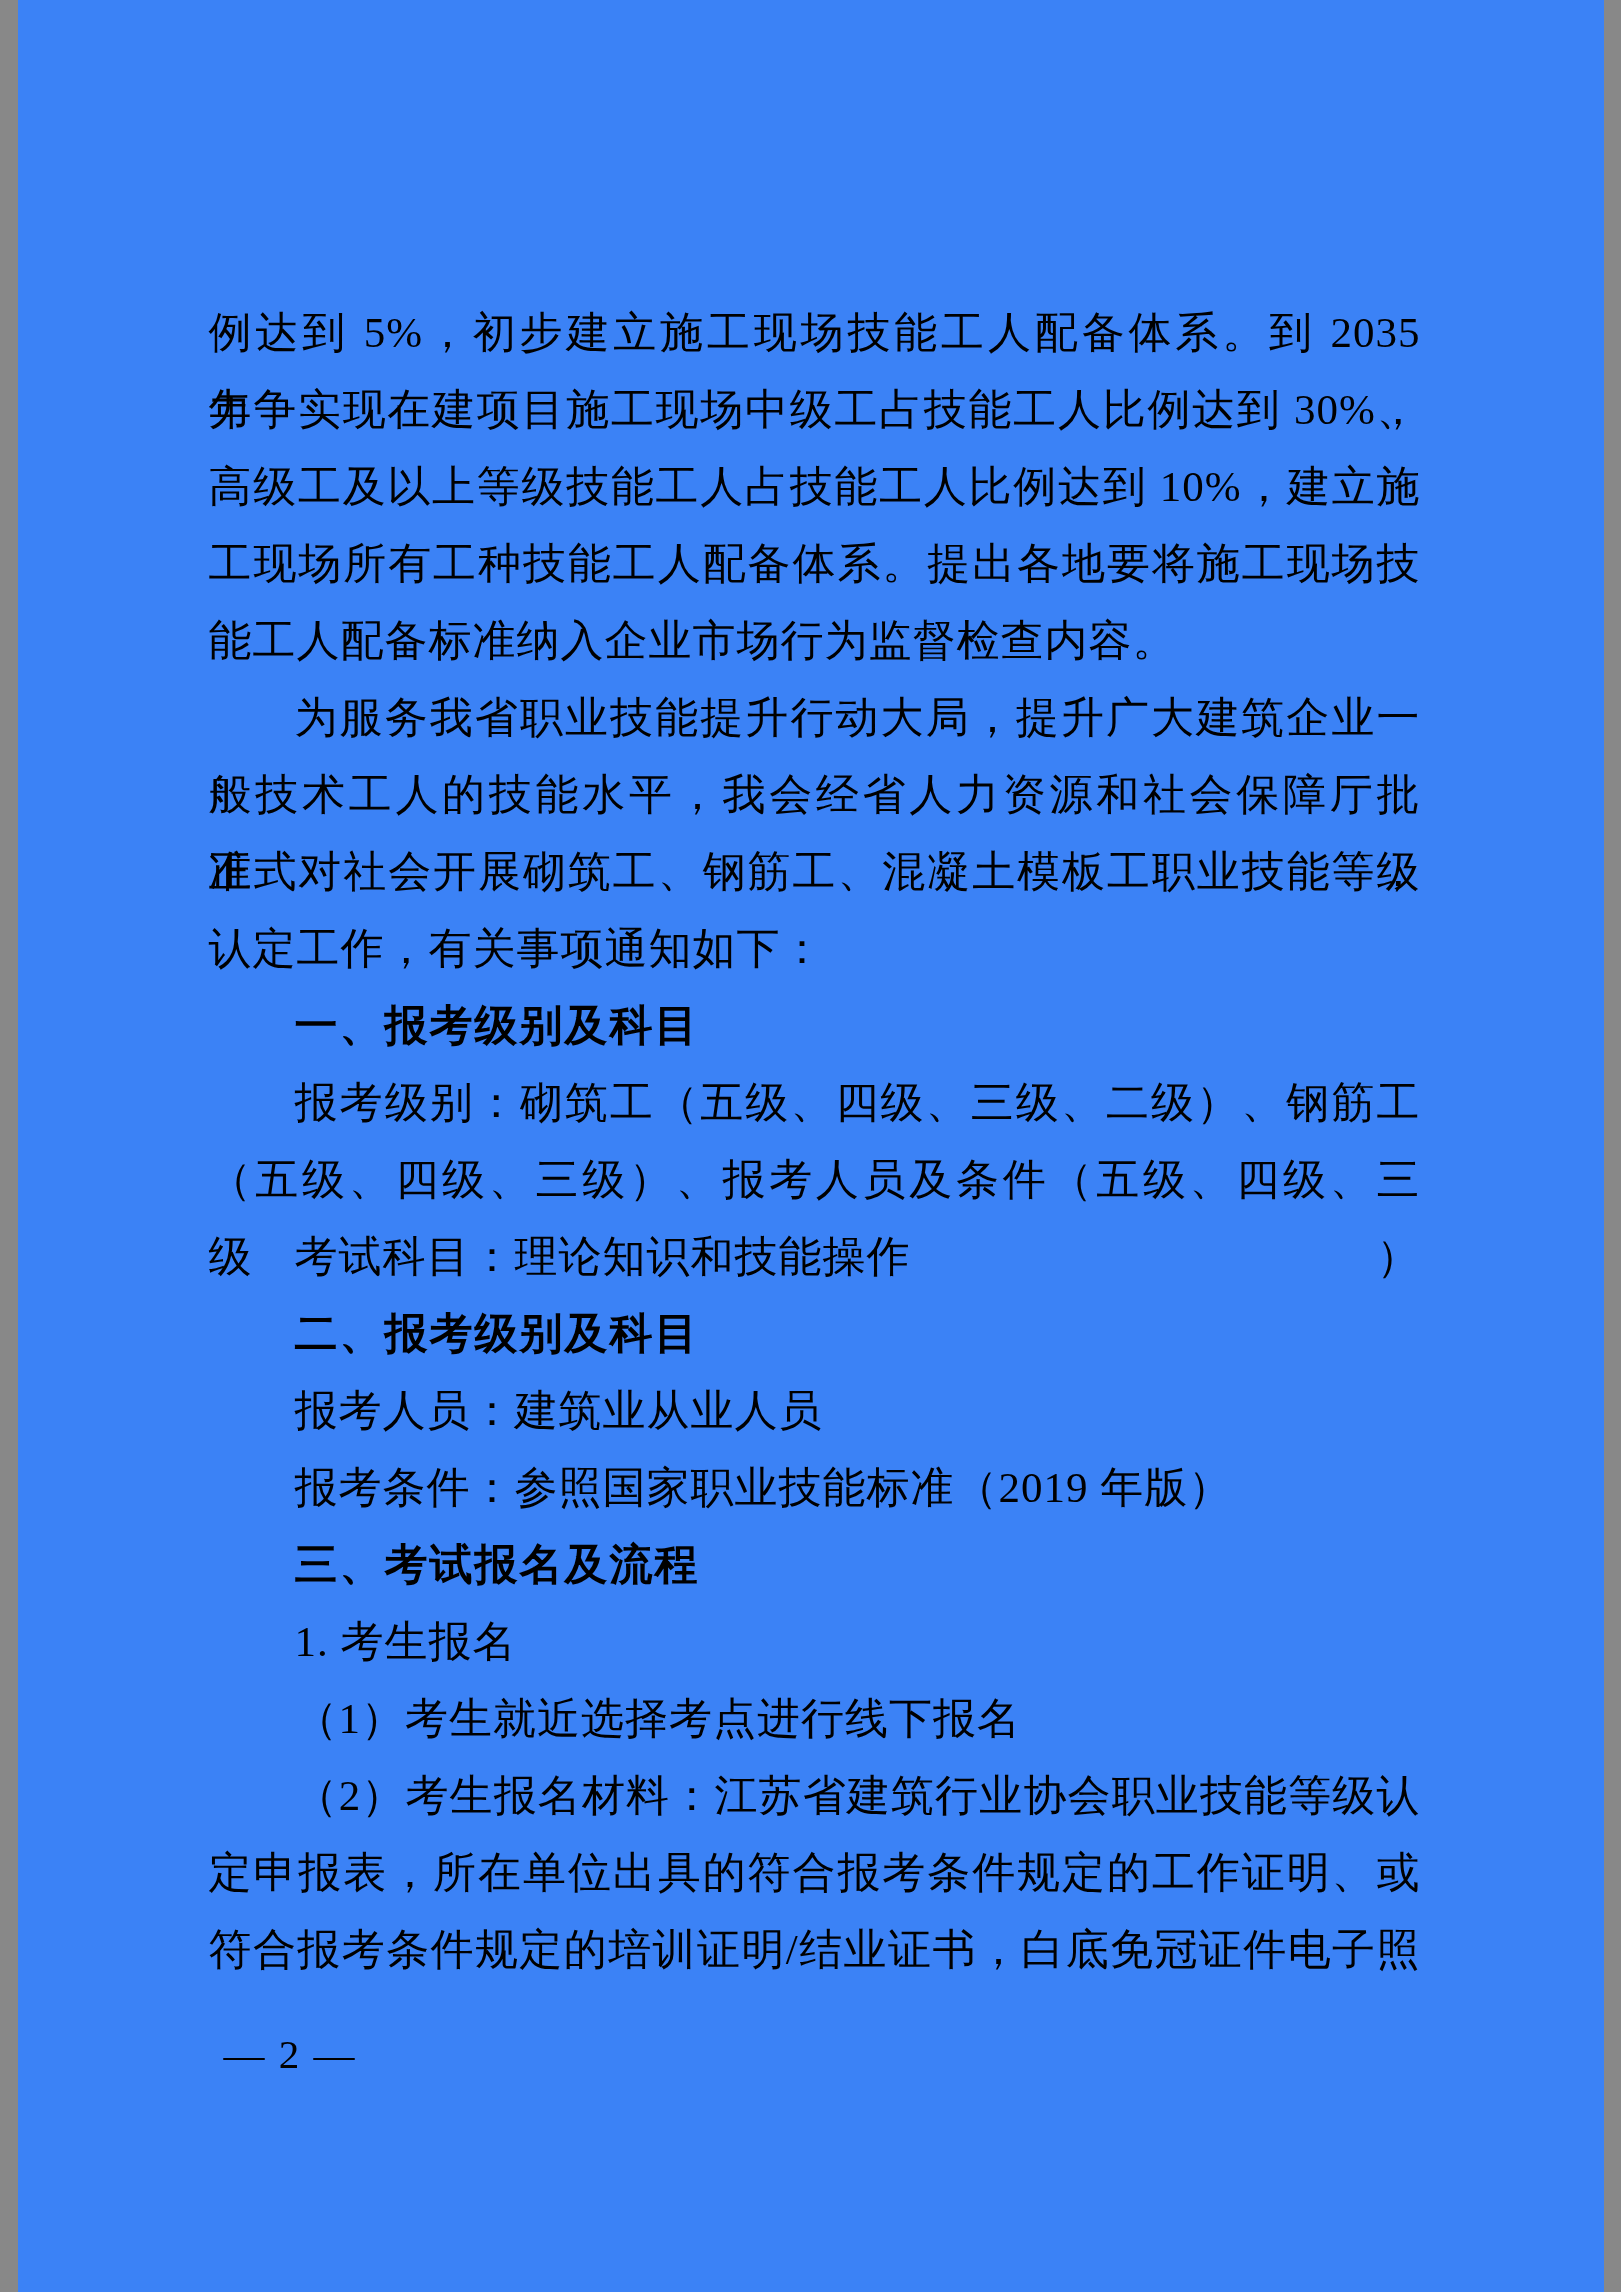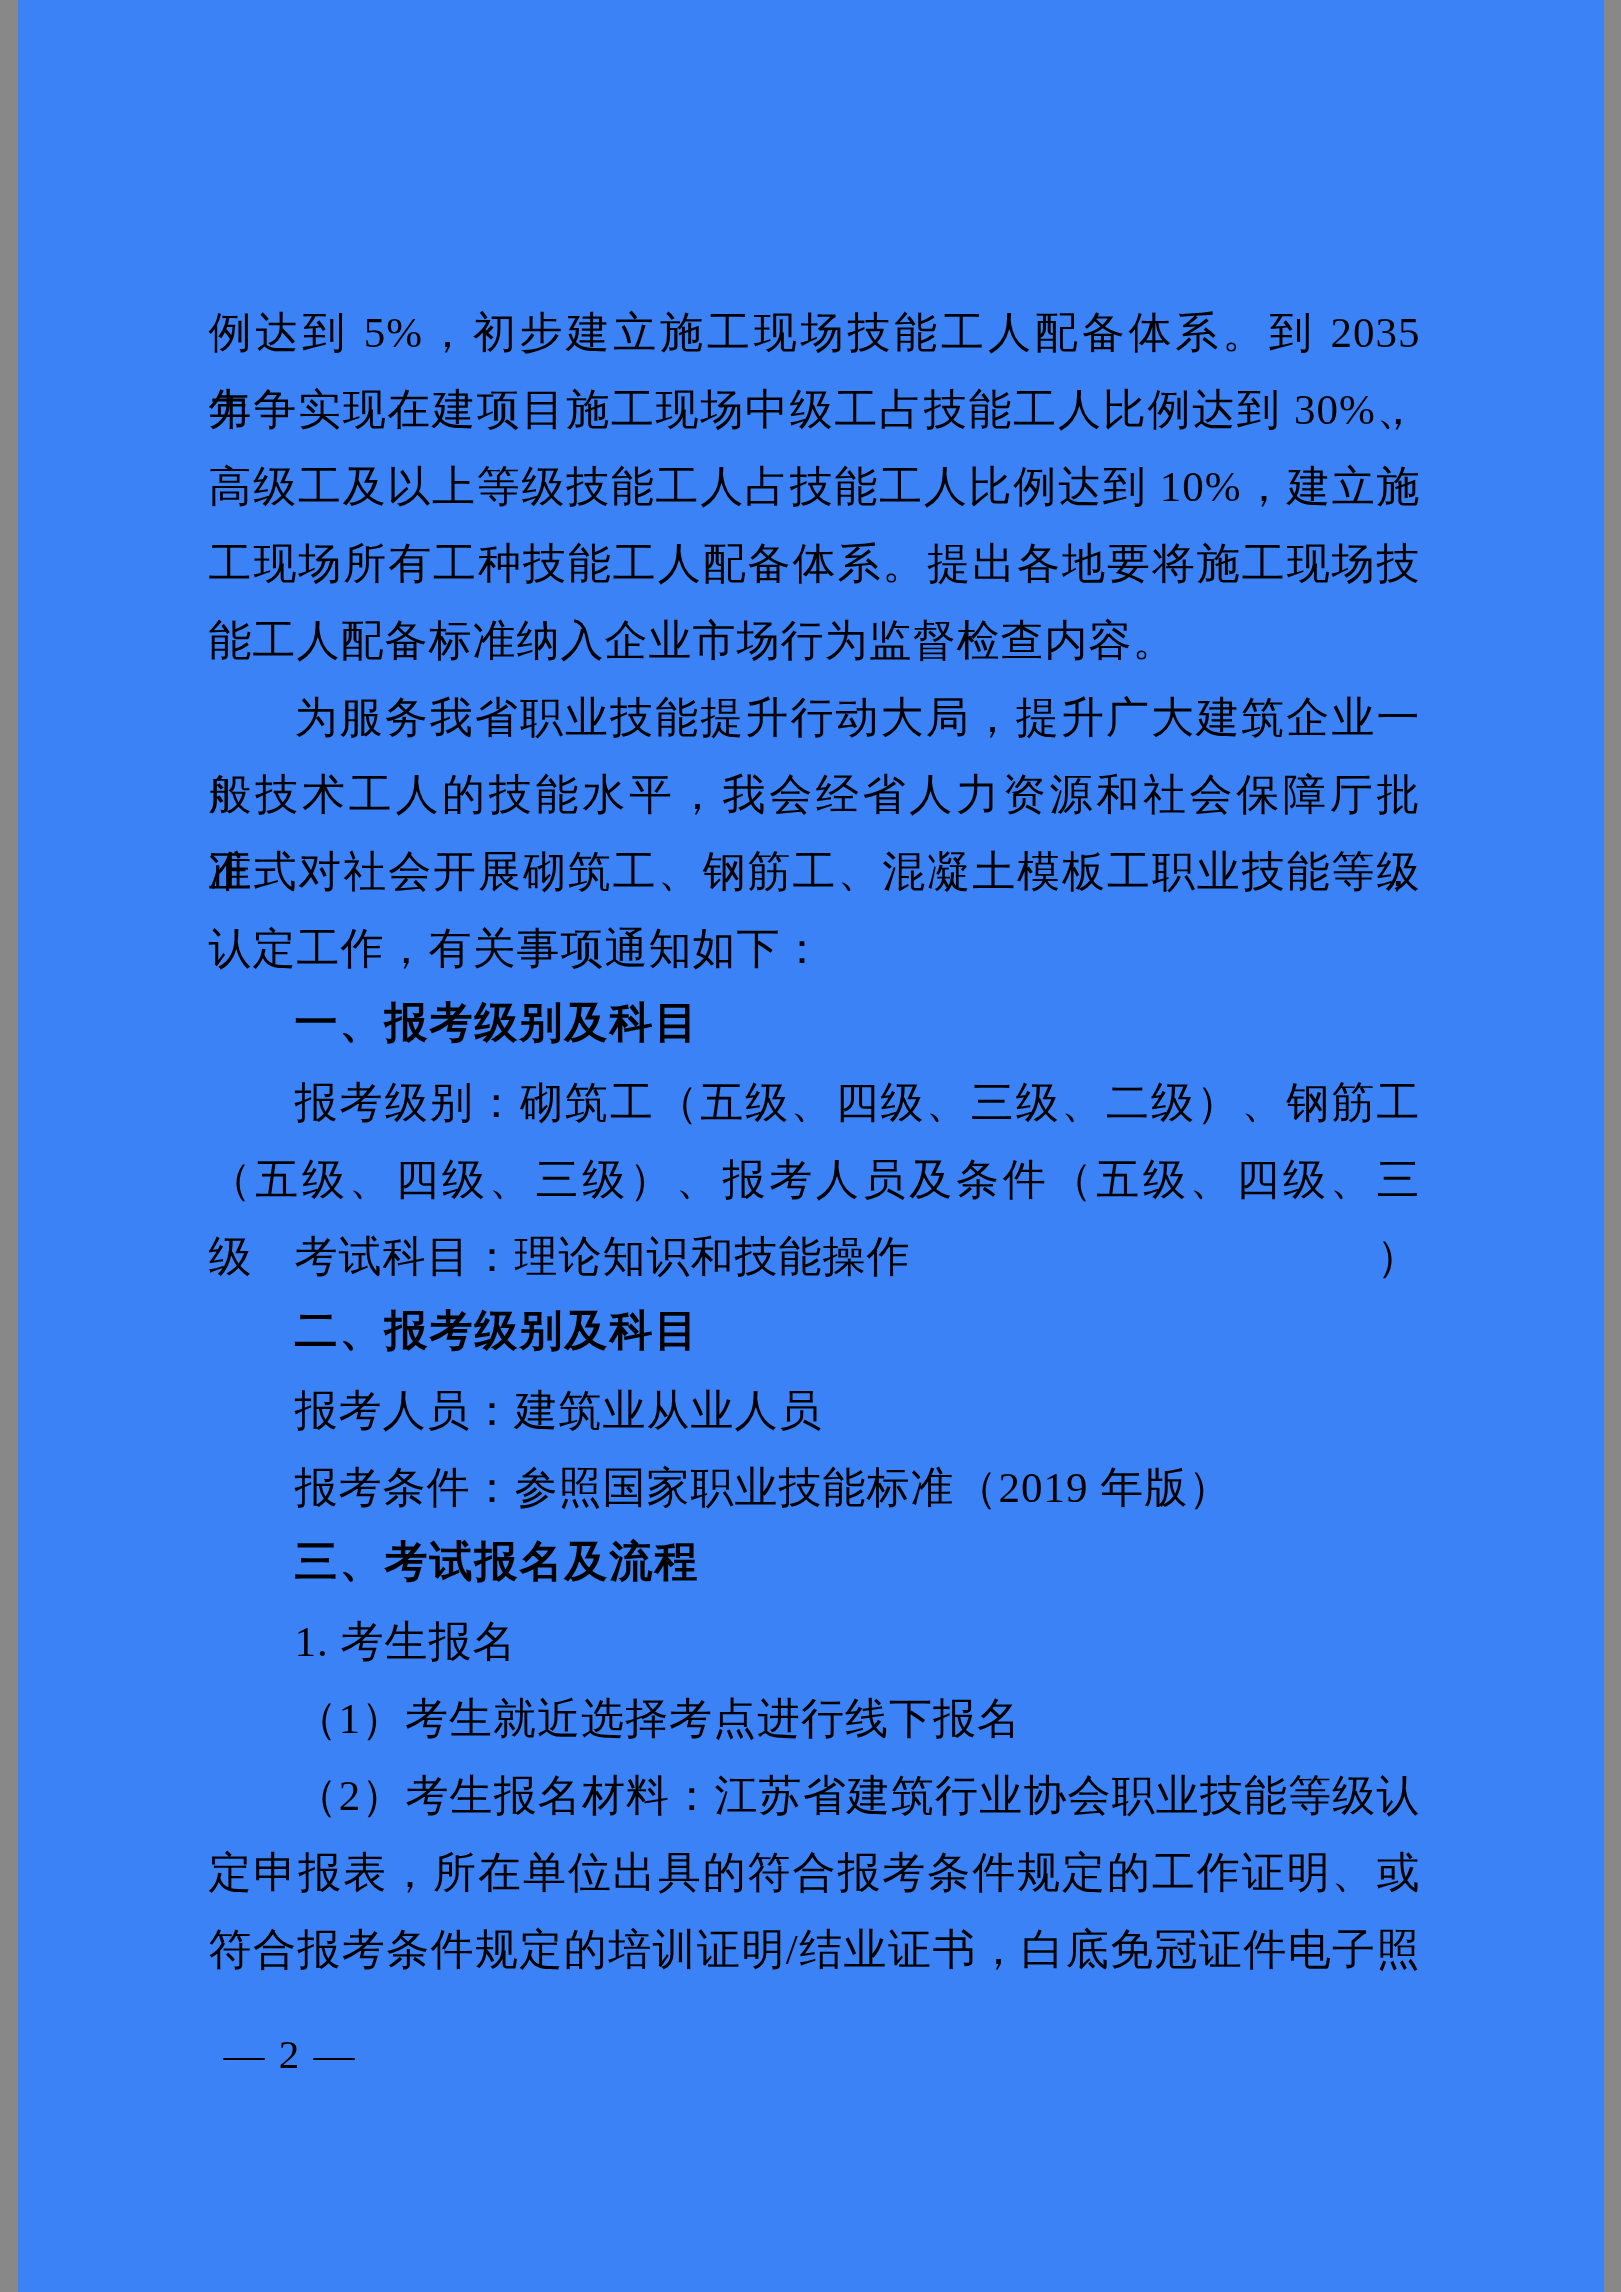--- a/index.html
+++ b/index.html
@@ -34,21 +34,21 @@
   .line.fill {
     white-space: normal;
     text-align: justify;
     text-align-last: justify;
     text-justify: inter-character;
   }
   .line.indent {
     text-indent: 86px;
   }
   .line.heading {
-    font-family: Liberation Mono, monospace;
+    font-family: Liberation Sans, sans-serif;
     font-weight: bold;
     letter-spacing: 2px;
   }
   .page-number {
     position: absolute;
     left: 206px;
     top: 2031px;
     font-size: 41px;
     line-height: 47px;
     letter-spacing: 2px;

